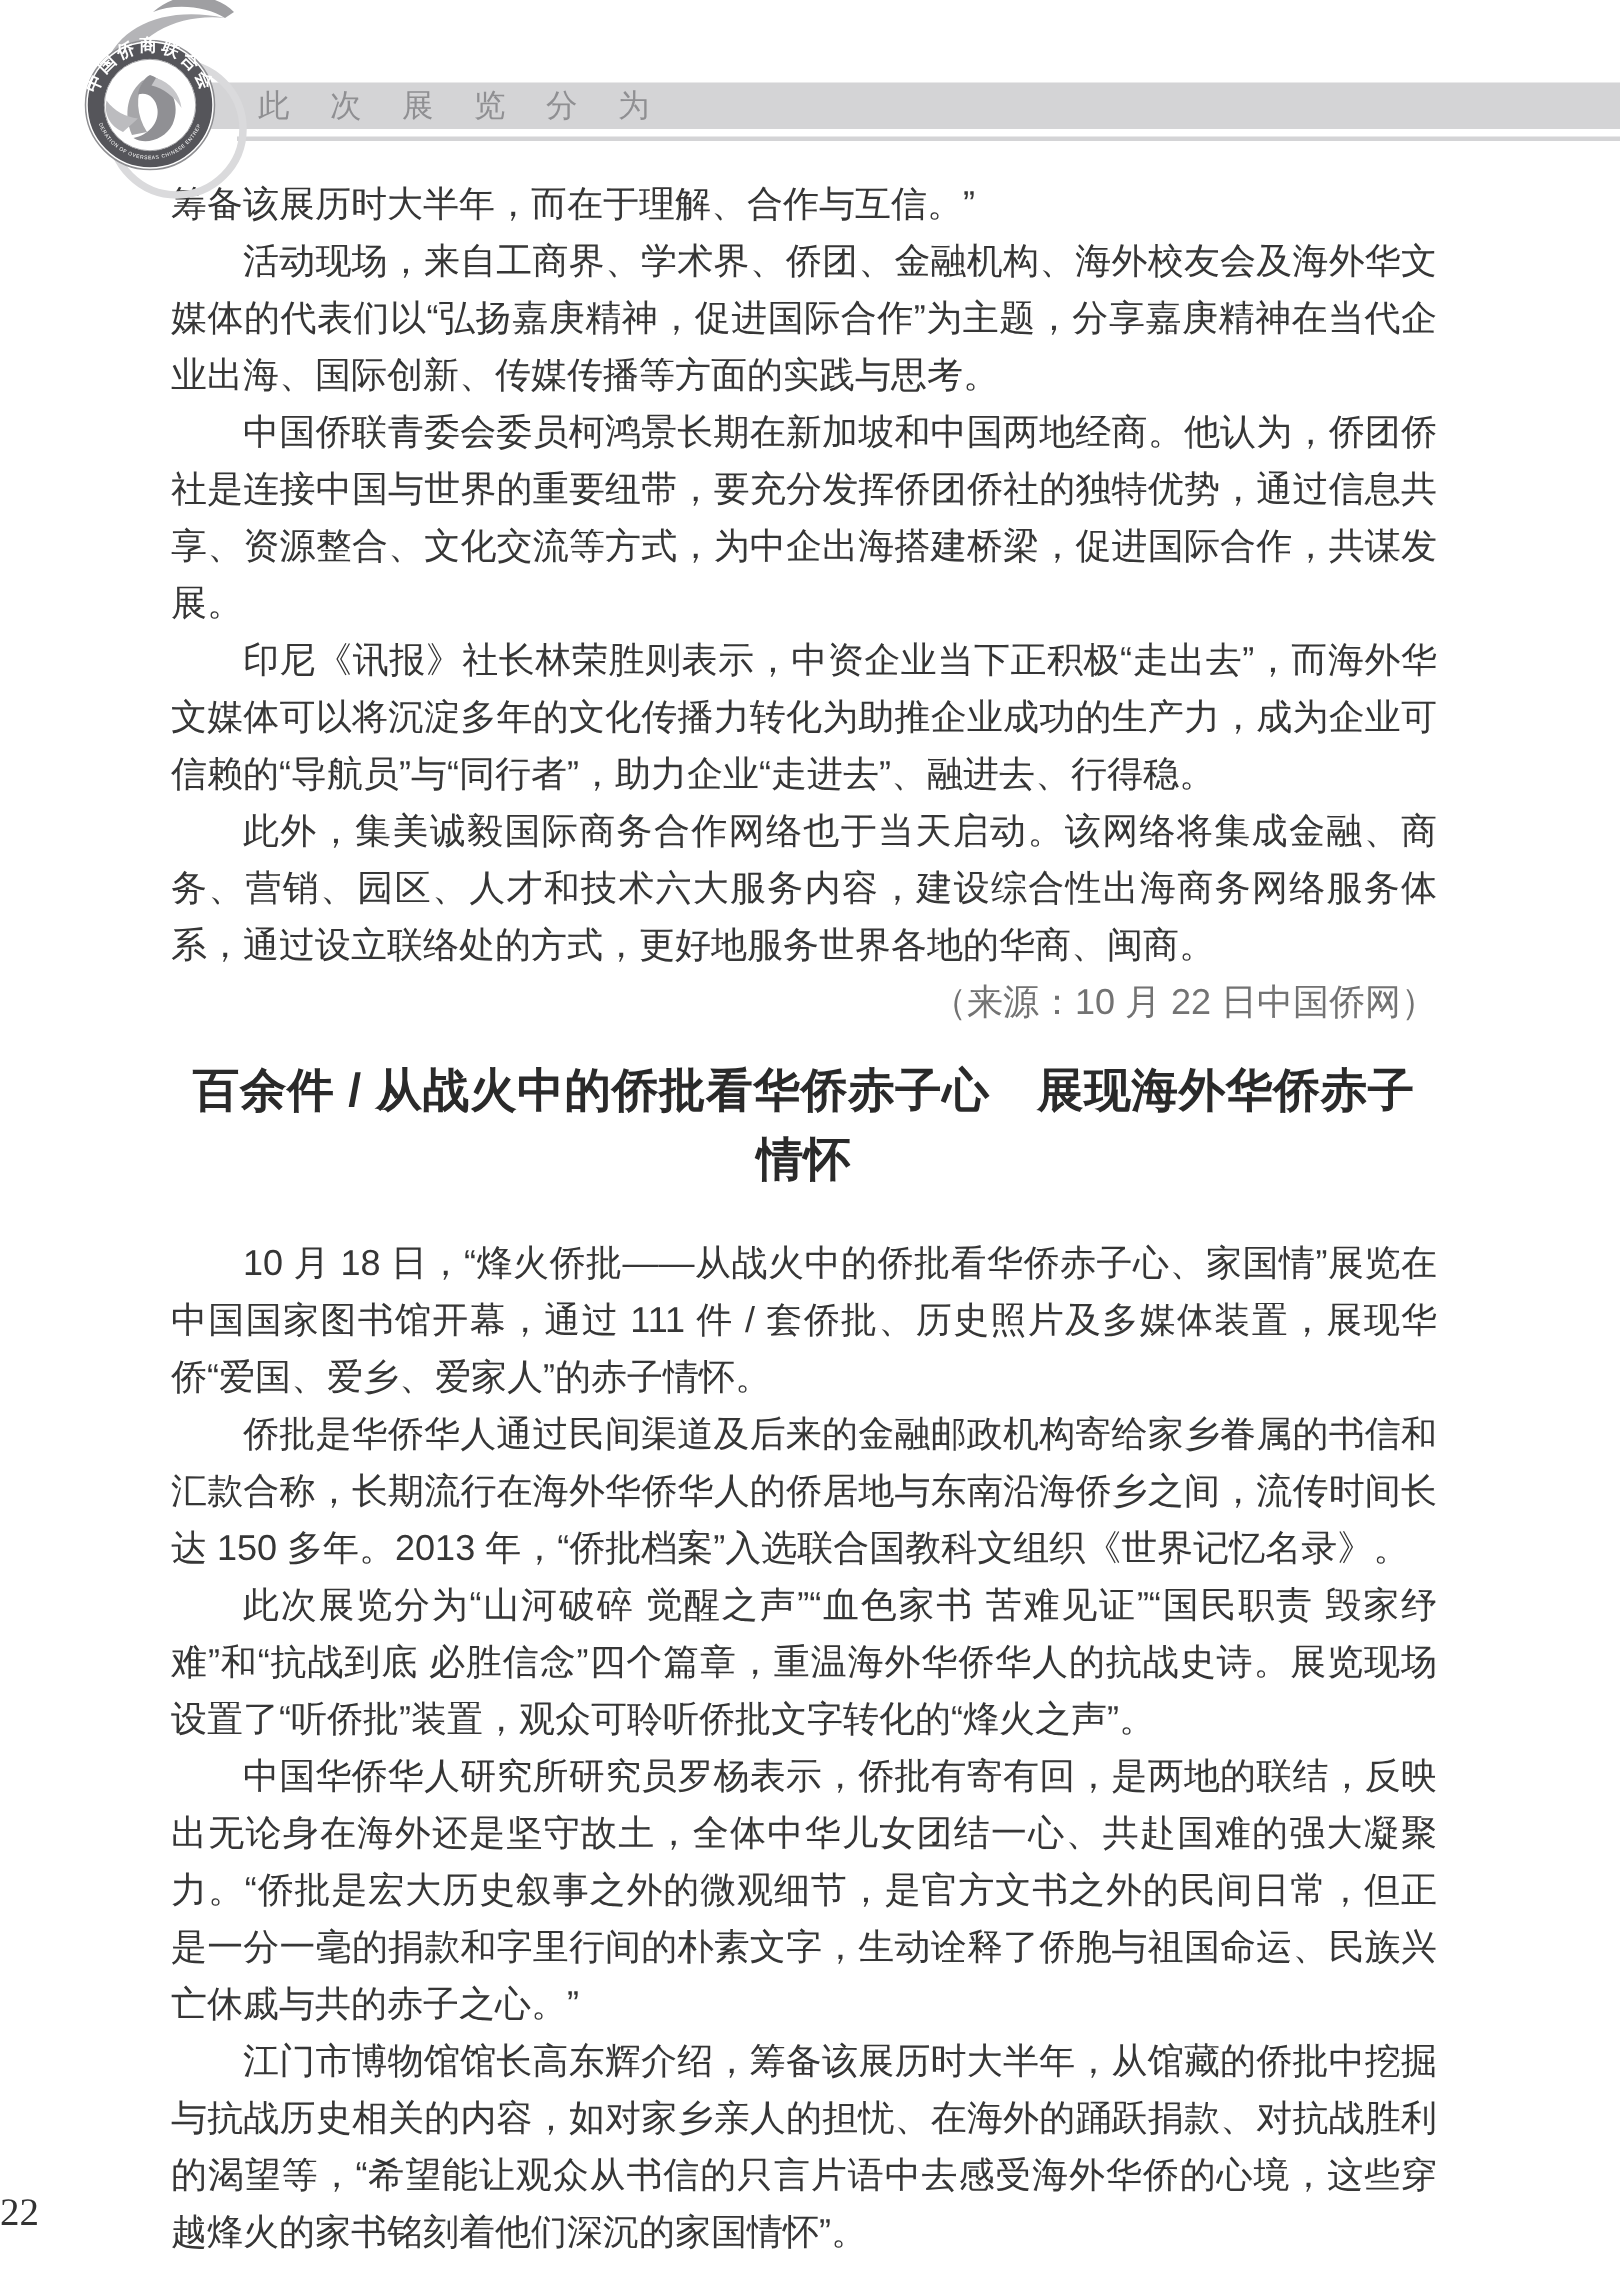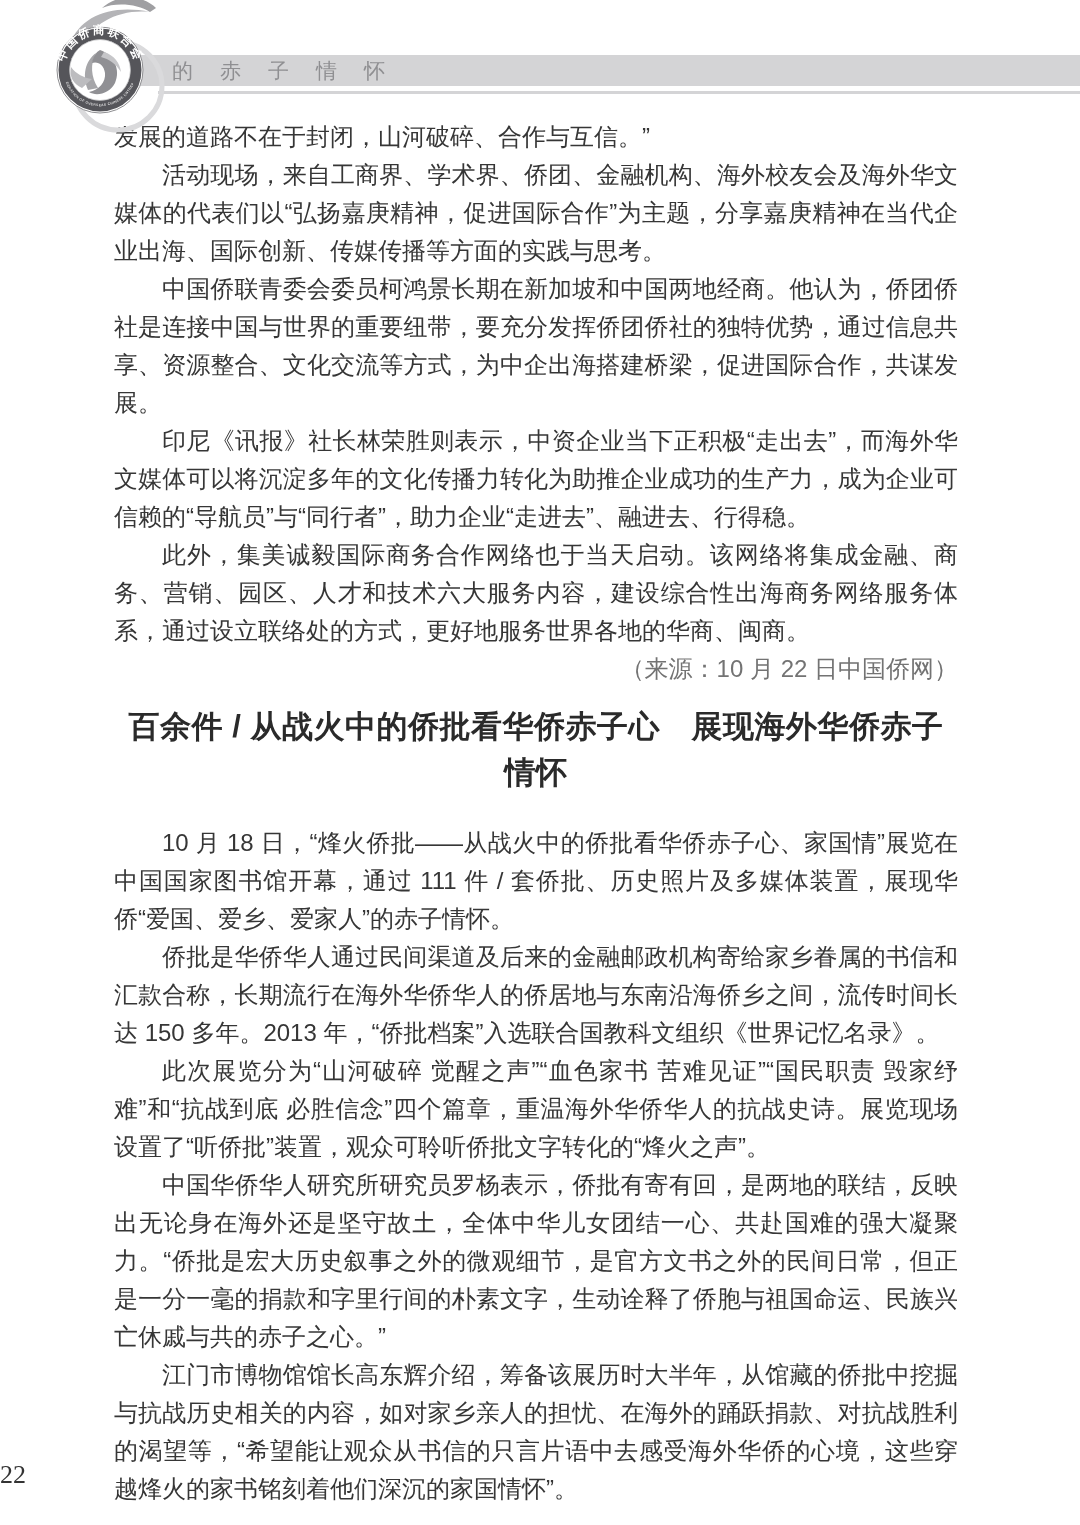--- a/index.html
+++ b/index.html
@@ -51,21 +51,21 @@
     text-align:left; font-size:26px; color:#333333;
     font-family:"Liberation Serif","DejaVu Serif",serif;
   }
 </style>
 </head>
 <body>
 
 <div class="page">
 
   <div class="masthead-band">
-    <div class="masthead-title">的赤子情怀</div>
+    <div class="masthead-title">此次展览分为</div>
   </div>
   <div class="header-rule"></div>
 
   <svg class="logo-svg" width="200" height="150" viewBox="0 0 200 150">
 
     <g>
       <path d="M70,44 C80,16 112,4 150,12 C120,9 92,22 82,48 Z" fill="#b4b4b7"></path>
       <path d="M150,12 C138,4 116,2 102,8 C120,-8 144,-4 156,8 Z" fill="#9f9fa2"></path>
     </g>
 
@@ -88,21 +88,21 @@
         <path d="M88,90 C82,76 85,61 96,53 C90,64 91,77 98,88 Z" fill="#a6a6a9"></path>
         <path d="M100,50 C114,55 121,70 115,83 C110,93 97,97 89,92 C99,90 106,82 105,73 C104,65 98,61 92,63 C93,57 96,52 100,50 Z" fill="#909094"></path>
         <path d="M82,88 C73,84 69,76 71,67 C76,74 84,78 92,79 Z" fill="#bcbcbf"></path>
         <path d="M104,52 C114,55 120,63 121,72 C116,64 109,59 101,57 Z" fill="#c6c6c9"></path>
       </g>
     </g>
   </svg>
 
   <div class="content">
 
-    <p class="para no-indent">发展的道路不在于封闭，山河破碎、合作与互信。”</p>
+    <p class="para no-indent">筹备该展历时大半年，而在于理解、合作与互信。”</p>
     <p class="para">活动现场，来自工商界、学术界、侨团、金融机构、海外校友会及海外华文媒体的代表们以“弘扬嘉庚精神，促进国际合作”为主题，分享嘉庚精神在当代企业出海、国际创新、传媒传播等方面的实践与思考。</p>
     <p class="para">中国侨联青委会委员柯鸿景长期在新加坡和中国两地经商。他认为，侨团侨社是连接中国与世界的重要纽带，要充分发挥侨团侨社的独特优势，通过信息共享、资源整合、文化交流等方式，为中企出海搭建桥梁，促进国际合作，共谋发展。</p>
     <p class="para">印尼《讯报》社长林荣胜则表示，中资企业当下正积极“走出去”，而海外华文媒体可以将沉淀多年的文化传播力转化为助推企业成功的生产力，成为企业可信赖的“导航员”与“同行者”，助力企业“走进去”、融进去、行得稳。</p>
     <p class="para">
       <span>此外，集美诚毅国际商务合作网络也于当天启动。该网络将集成金融、商务、营销、园区、人才和技术六大服务内容，建设综合性出海商务网络服务体系，通过设立联络处的方式，更好地服务世界各地的华商、闽商。</span>
       <span class="source-attrib">（来源：10 月 22 日中国侨网）</span>
     </p>
 
     <h2 class="article-title">百余件 / 从战火中的侨批看华侨赤子心　展现海外华侨赤子情怀</h2>
 

